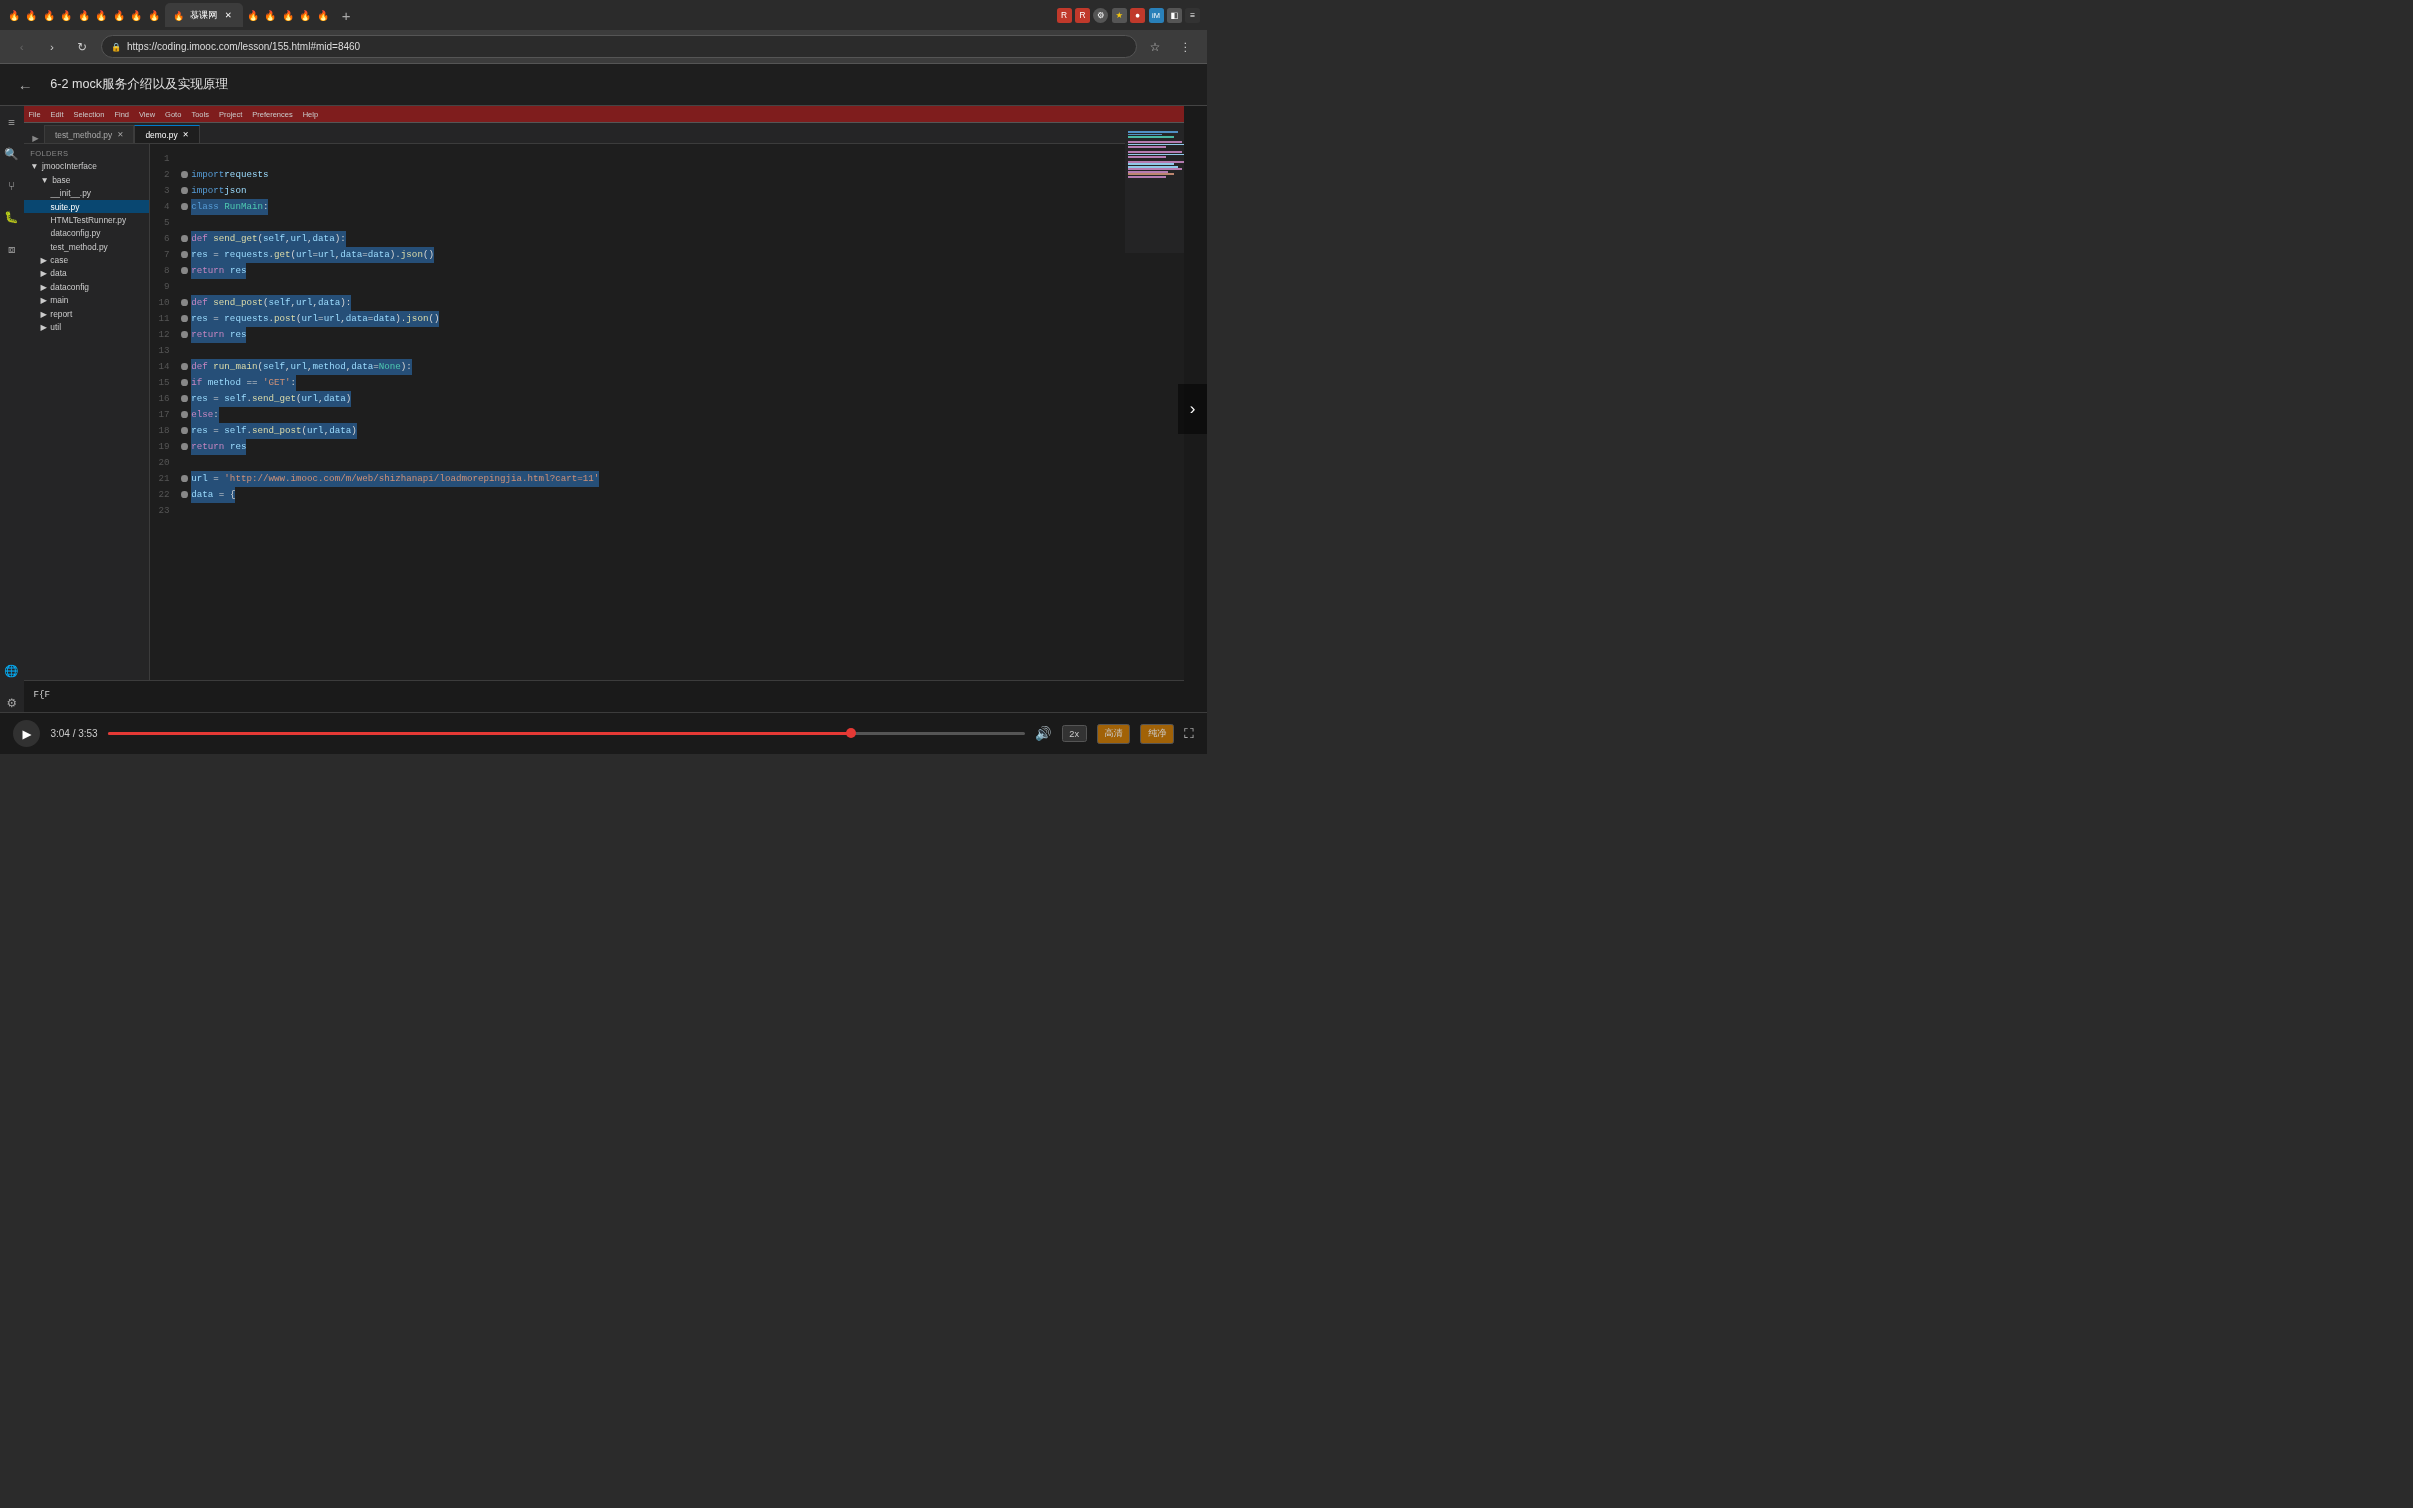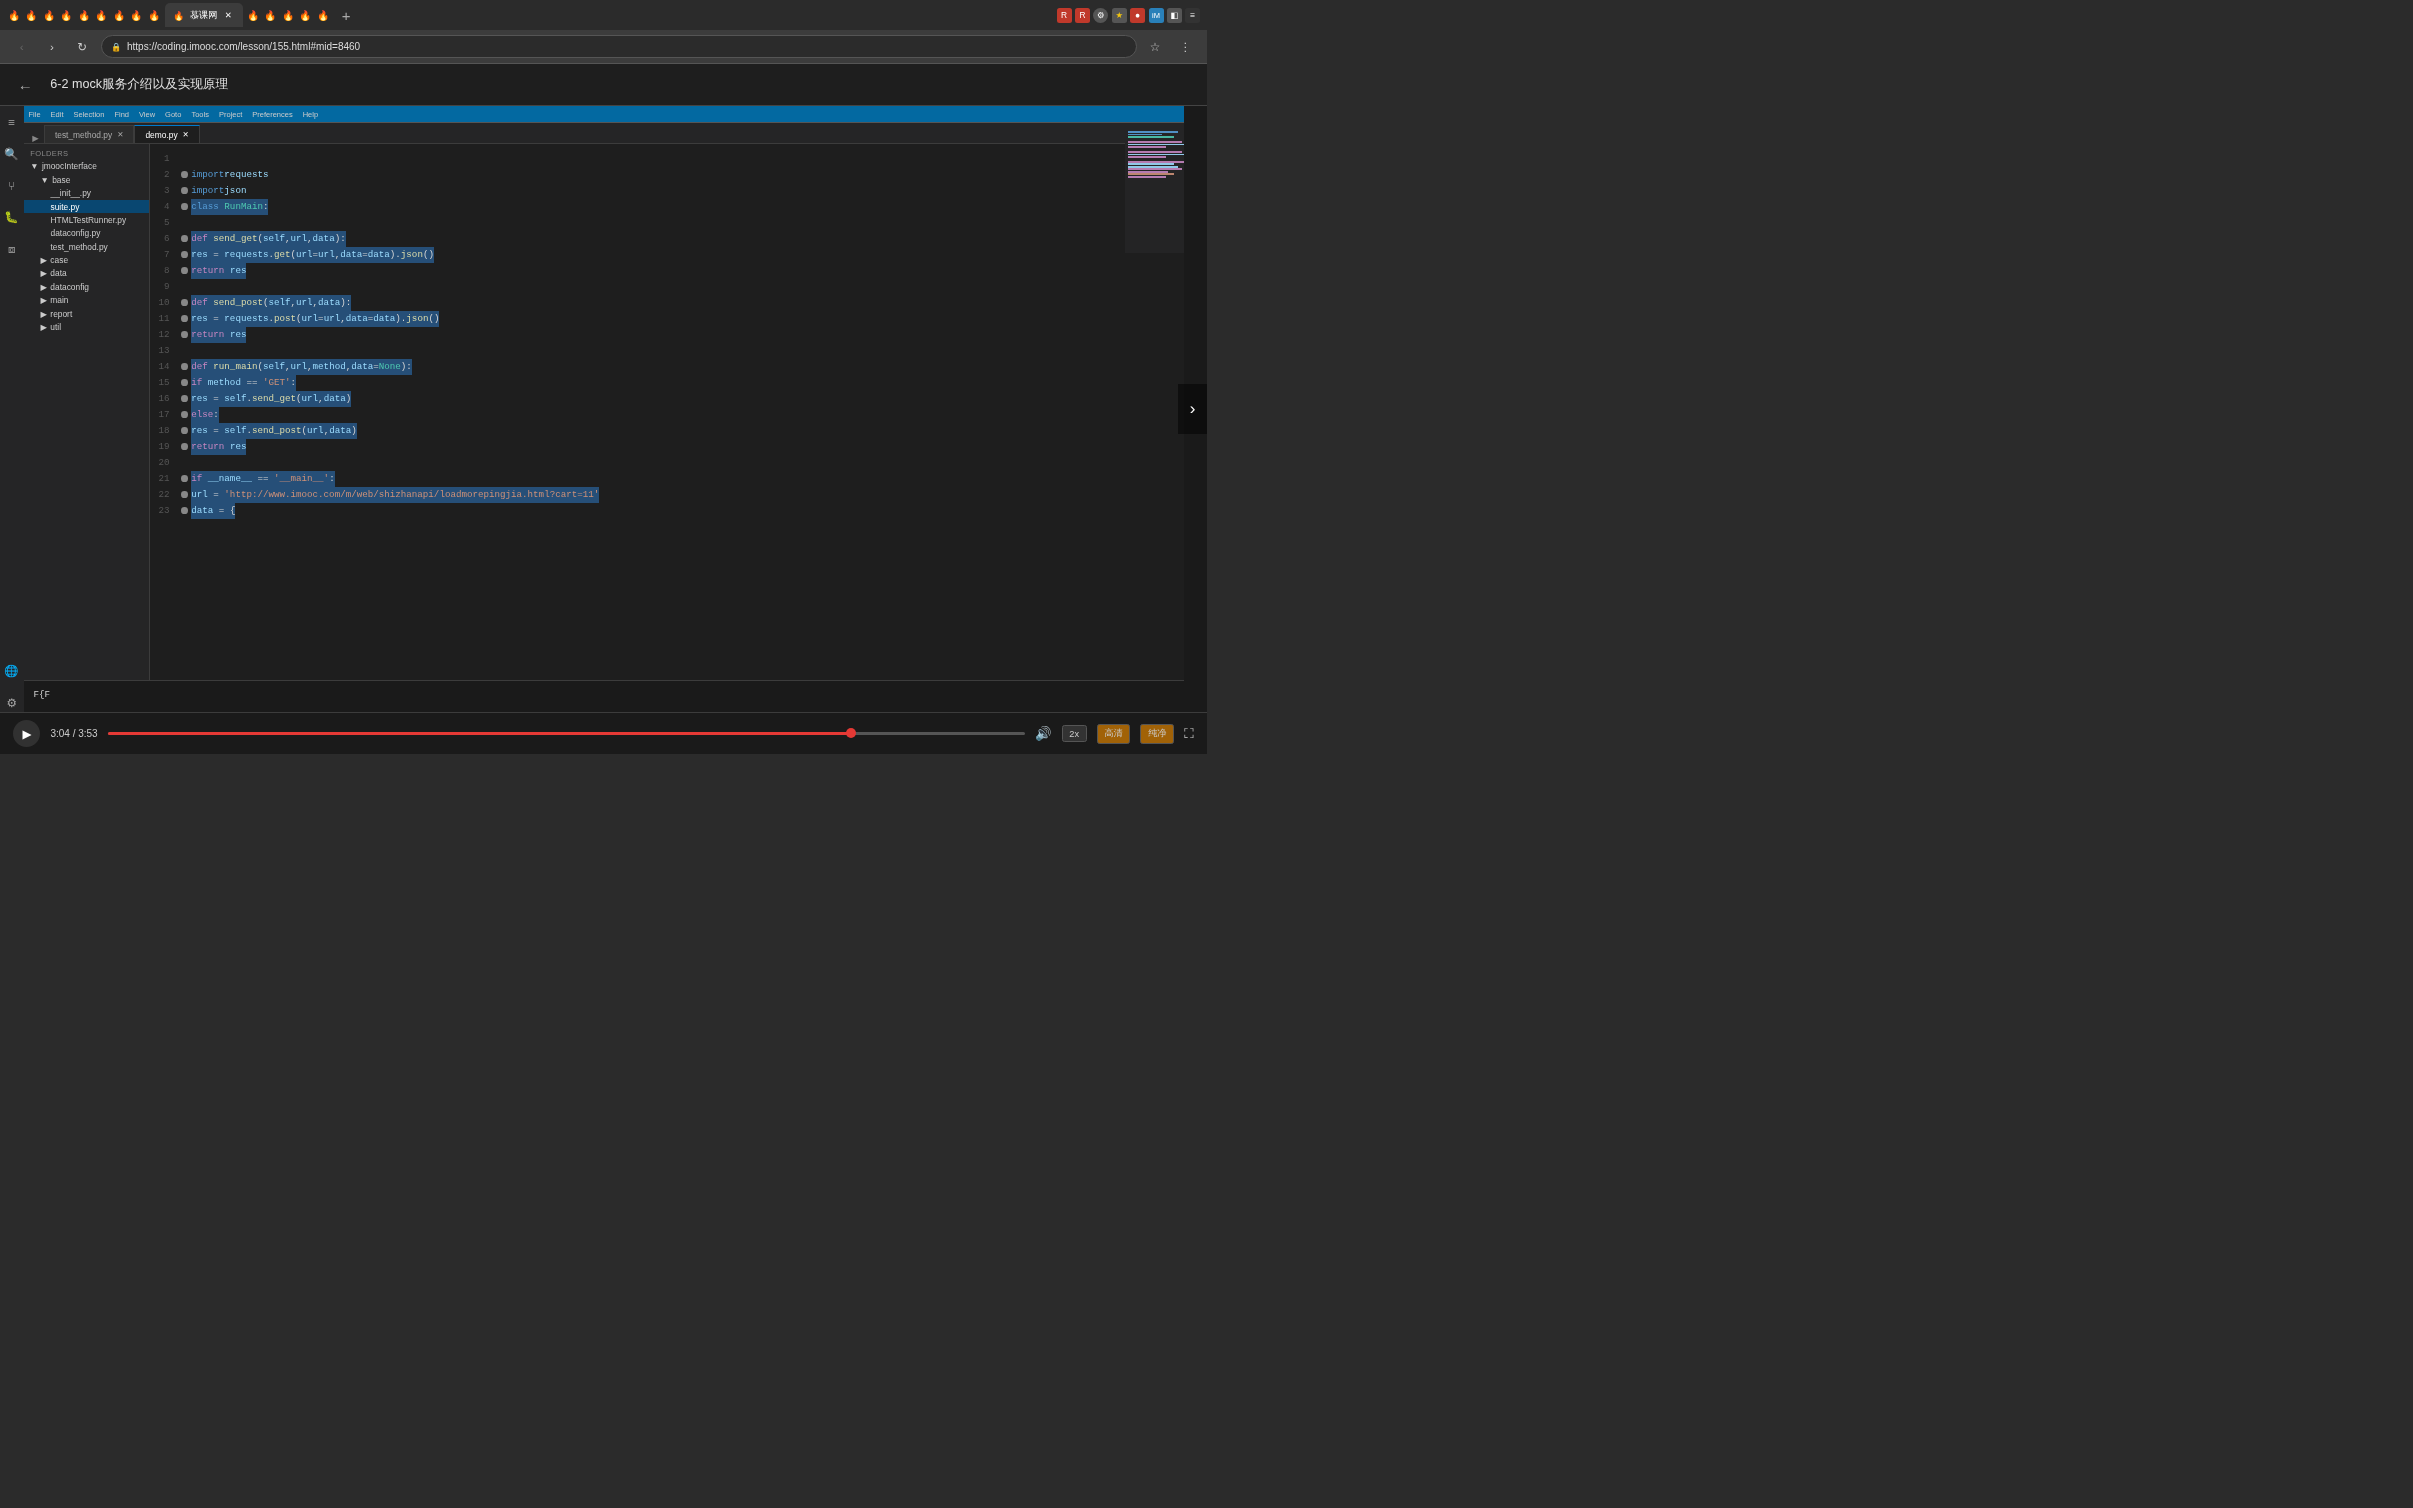--- a/index.html
+++ b/index.html
@@ -199,21 +199,21 @@
     }
     .btn-red { background: #ff5f56; }
     .btn-yellow { background: #ffbd2e; }
     .btn-green { background: #27c93f; }
     .titlebar-path {
       font-size: 7.5px;
       color: #aaa;
     }
 
     .editor-menubar {
-      background: #0369a1;
+      background: #7f1d1d;
       height: 17px;
       display: flex;
       align-items: center;
       padding: 0 5px;
       gap: 10px;
       font-size: 7.5px;
       color: #ccc;
       border-bottom: 0.8px solid #555;
     }
 
@@ -682,21 +682,20 @@
 </div><div class="code-line"><span class="dot"></span>        <span style="background:#264f78;display:inline;"><span class="var">res</span> <span class="op">=</span> <span class="var">requests</span><span class="punct">.</span><span class="method">post</span><span class="punct">(</span><span class="param">url</span><span class="op">=</span><span class="var">url</span><span class="punct">,</span><span class="param">data</span><span class="op">=</span><span class="var">data</span><span class="punct">).</span><span class="method">json</span><span class="punct">()</span></span>
 </div><div class="code-line"><span class="dot"></span>        <span style="background:#264f78;display:inline;"><span class="kw">return</span> <span class="var">res</span></span>
 </div><div class="code-line">&nbsp;
 </div><div class="code-line"><span class="dot"></span>    <span style="background:#264f78;display:inline;"><span class="kw">def</span> <span class="func">run_main</span><span class="punct">(</span><span class="param">self</span><span class="punct">,</span><span class="param">url</span><span class="punct">,</span><span class="param">method</span><span class="punct">,</span><span class="param">data</span><span class="op">=</span><span class="builtin">None</span><span class="punct">):</span></span>
 </div><div class="code-line"><span class="dot"></span>        <span style="background:#264f78;display:inline;"><span class="kw">if</span> <span class="var">method</span> <span class="op">==</span> <span class="str">'GET'</span><span class="punct">:</span></span>
 </div><div class="code-line"><span class="dot"></span>            <span style="background:#264f78;display:inline;"><span class="var">res</span> <span class="op">=</span> <span class="param">self</span><span class="punct">.</span><span class="method">send_get</span><span class="punct">(</span><span class="var">url</span><span class="punct">,</span><span class="var">data</span><span class="punct">)</span></span>
 </div><div class="code-line"><span class="dot"></span>        <span style="background:#264f78;display:inline;"><span class="kw">else</span><span class="punct">:</span></span>
 </div><div class="code-line"><span class="dot"></span>            <span style="background:#264f78;display:inline;"><span class="var">res</span> <span class="op">=</span> <span class="param">self</span><span class="punct">.</span><span class="method">send_post</span><span class="punct">(</span><span class="var">url</span><span class="punct">,</span><span class="var">data</span><span class="punct">)</span></span>
 </div><div class="code-line"><span class="dot"></span>        <span style="background:#264f78;display:inline;"><span class="kw">return</span> <span class="var">res</span></span>
 </div><div class="code-line">&nbsp;
-</div><div class="code-line"><span class="dot"></span><span style="background:#264f78;display:inline;"><span class="kw">if</span> <span class="var">__name__</span> <span class="op">==</span> <span class="str">'__main__'</span><span class="punct">:</span></span>
 </div><div class="code-line"><span class="dot"></span>    <span style="background:#264f78;display:inline;"><span class="var">url</span> <span class="op">=</span> <span class="str">'http://www.imooc.com/m/web/shizhanapi/loadmorepingjia.html?cart=11'</span></span>
 </div><div class="code-line"><span class="dot"></span>    <span style="background:#264f78;display:inline;"><span class="var">data</span> <span class="op">=</span> <span class="punct">{</span></span>
 </div>
           </div>
         </div>
 
         <div class="minimap" style="position:absolute;right:0;top:21px;width:59px;height:126px;background:#252526;opacity:0.9;">
           <div style="padding:3.4px;font-size:4.2px;color:#555;line-height:3.4px;overflow:hidden;">
             <div style="width:50px;height:1.7px;background:#569cd6;margin:0.8px 0;"></div>
             <div style="width:34px;height:1.7px;background:#569cd6;margin:0.8px 0;"></div>

